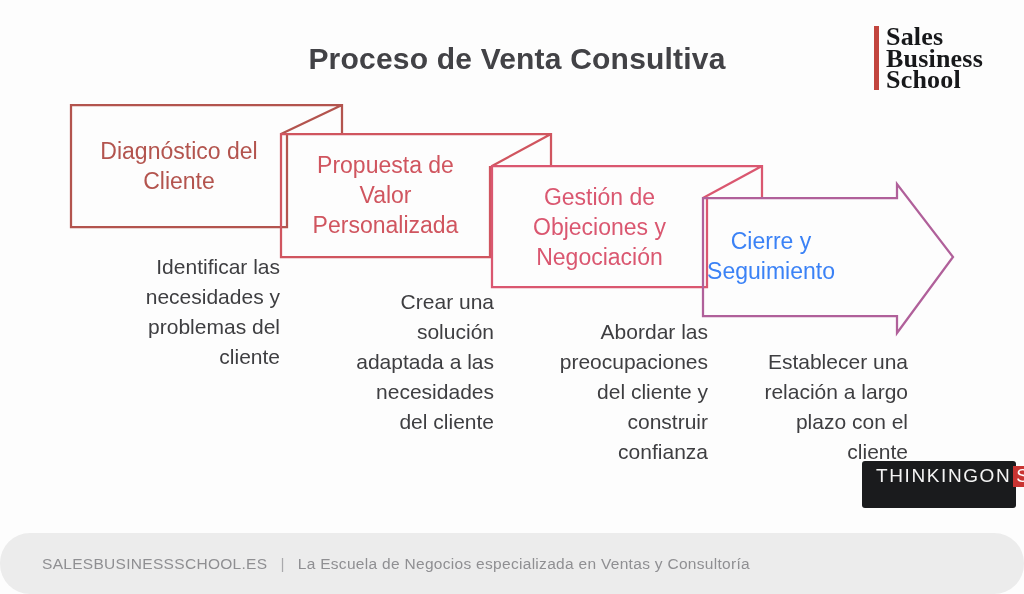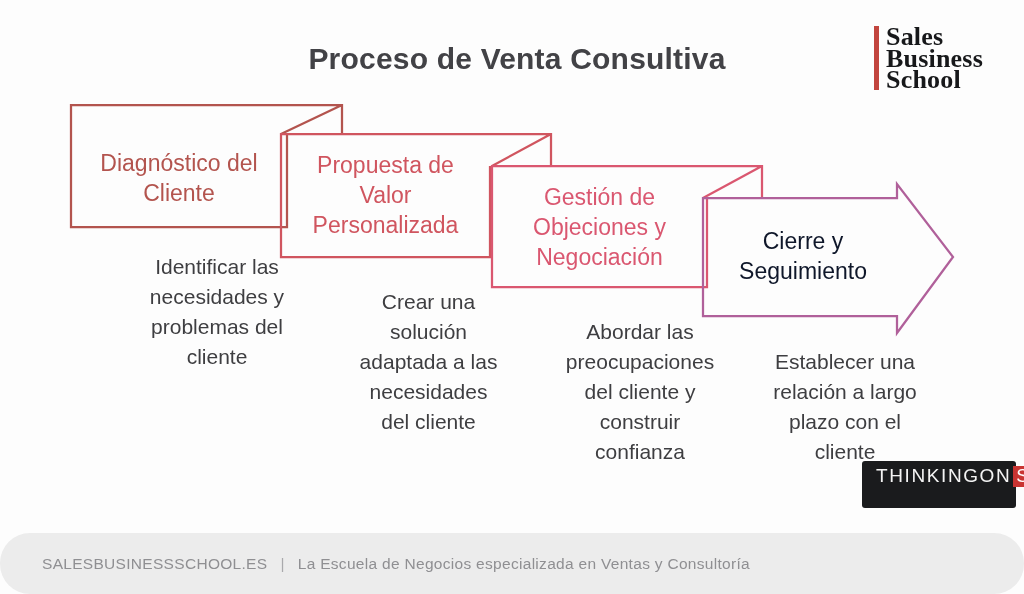--- a/index.html
+++ b/index.html
@@ -21,22 +21,22 @@
     font-weight:bold;font-size:26px;line-height:21.5px;color:#17181a;
     letter-spacing:.2px;
   }
   
   svg.diagram{position:absolute;left:0;top:0;}
   .stage-heading{
     position:absolute;text-align:center;white-space:pre-line;
     font-size:23px;line-height:30px;font-weight:normal;
   }
   .stage-desc{
-    position:absolute;text-align:center;white-space:pre-line;
-    font-size:21px;line-height:30px;margin-left:32px;
+    position:absolute;text-align:right;white-space:pre-line;
+    font-size:21px;line-height:30px;
   }
   
   .badge{
     position:absolute;left:862px;top:461px;width:154px;height:47px;
     border-radius:3px;box-sizing:border-box;padding:5px 0 0 14px;
     display:flex;flex-direction:row;
   }
   .badge .row1{color:#f4f4f4;font-size:19px;line-height:20px;letter-spacing:1.6px;font-weight:normal;}
   .badge .row2{display:flex;align-items:flex-start;color:#f4f4f4;font-size:19px;line-height:20px;letter-spacing:1.6px;}
   .badge .sales{padding:0 5px 1px 3px;margin-left:2px;color:#fff;}
@@ -64,29 +64,29 @@
     </div>
   </div>
 
   <svg class="diagram" width="1024" height="594" viewBox="0 0 1024 594" fill="none" stroke-width="2.25" stroke-linejoin="miter">
     <path d="M342,134 V105 H71 V227 H287 V134 M342,105 L281,134" stroke="#b3544e"></path>
     <path d="M551,166 V134 H281 V257 H490 V166 M551,134 L492,166" stroke="#d0555f"></path>
     <path d="M762,198 V166 H492 V287 H707 V198 M762,166 L703,198" stroke="#da5770"></path>
     <path d="M703,198 H897 V184 L953,257 L897,333 V316 H703 Z" stroke="#b0609a"></path>
   </svg>
 
-  <div class="stage-heading" style="left: 71px; top: 136px; width: 216px; color: rgb(179, 84, 78); margin-top: 12px;">Diagnóstico del
+  <div class="stage-heading" style="left: 71px; top: 136px; width: 216px; color: rgb(179, 84, 78);">Diagnóstico del
 Cliente</div>
   <div class="stage-heading" style="left: 281px; top: 150px; width: 209px; color: rgb(208, 85, 95);">Propuesta de
 Valor
 Personalizada</div>
   <div class="stage-heading" style="left: 492px; top: 182px; width: 215px; color: rgb(218, 87, 112);">Gestión de
 Objeciones y
 Negociación</div>
-  <div class="stage-heading" style="left: 706px; top: 226px; width: 194px; color: #0f172a;">Cierre y
+  <div class="stage-heading" style="left: 674px; top: 226px; width: 194px; color: #3b82f6;">Cierre y
 Seguimiento</div>
 
   <div class="stage-desc" style="left: 90px; top: 252px; width: 190px; color: rgb(62, 62, 65);">Identificar las
 necesidades y
 problemas del
 cliente</div>
   <div class="stage-desc" style="left: 299px; top: 287px; width: 195px; color: rgb(62, 62, 65);">Crear una
 solución
 adaptada a las
 necesidades

